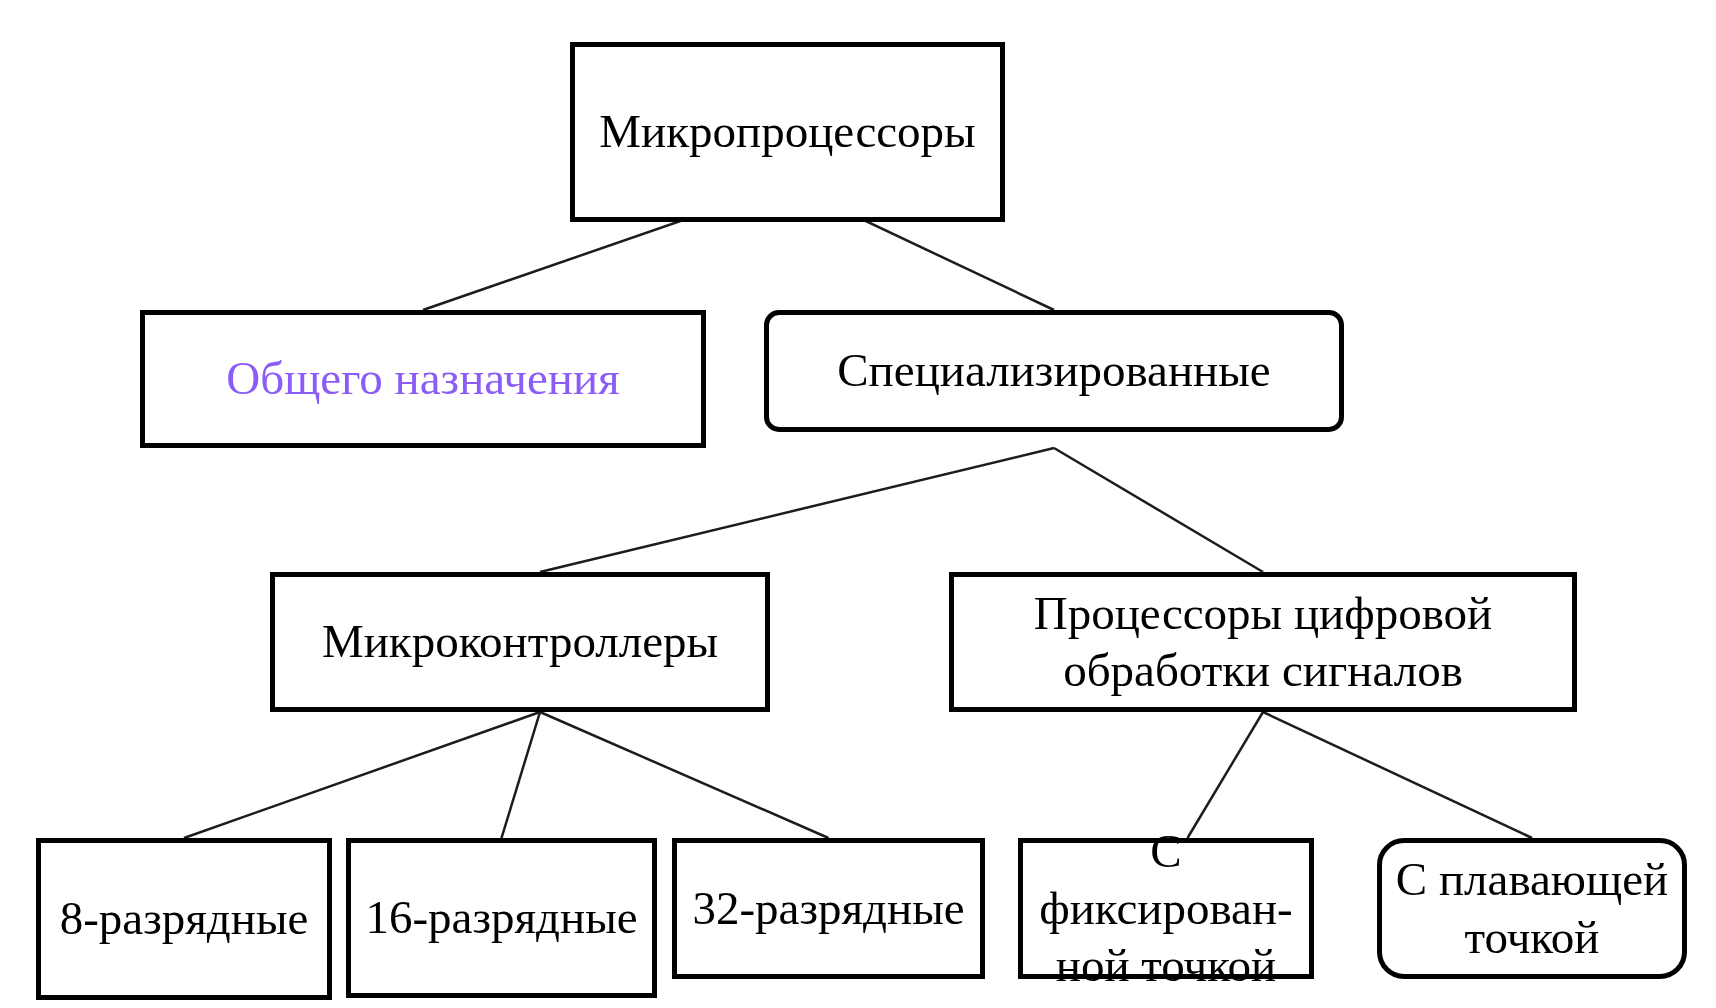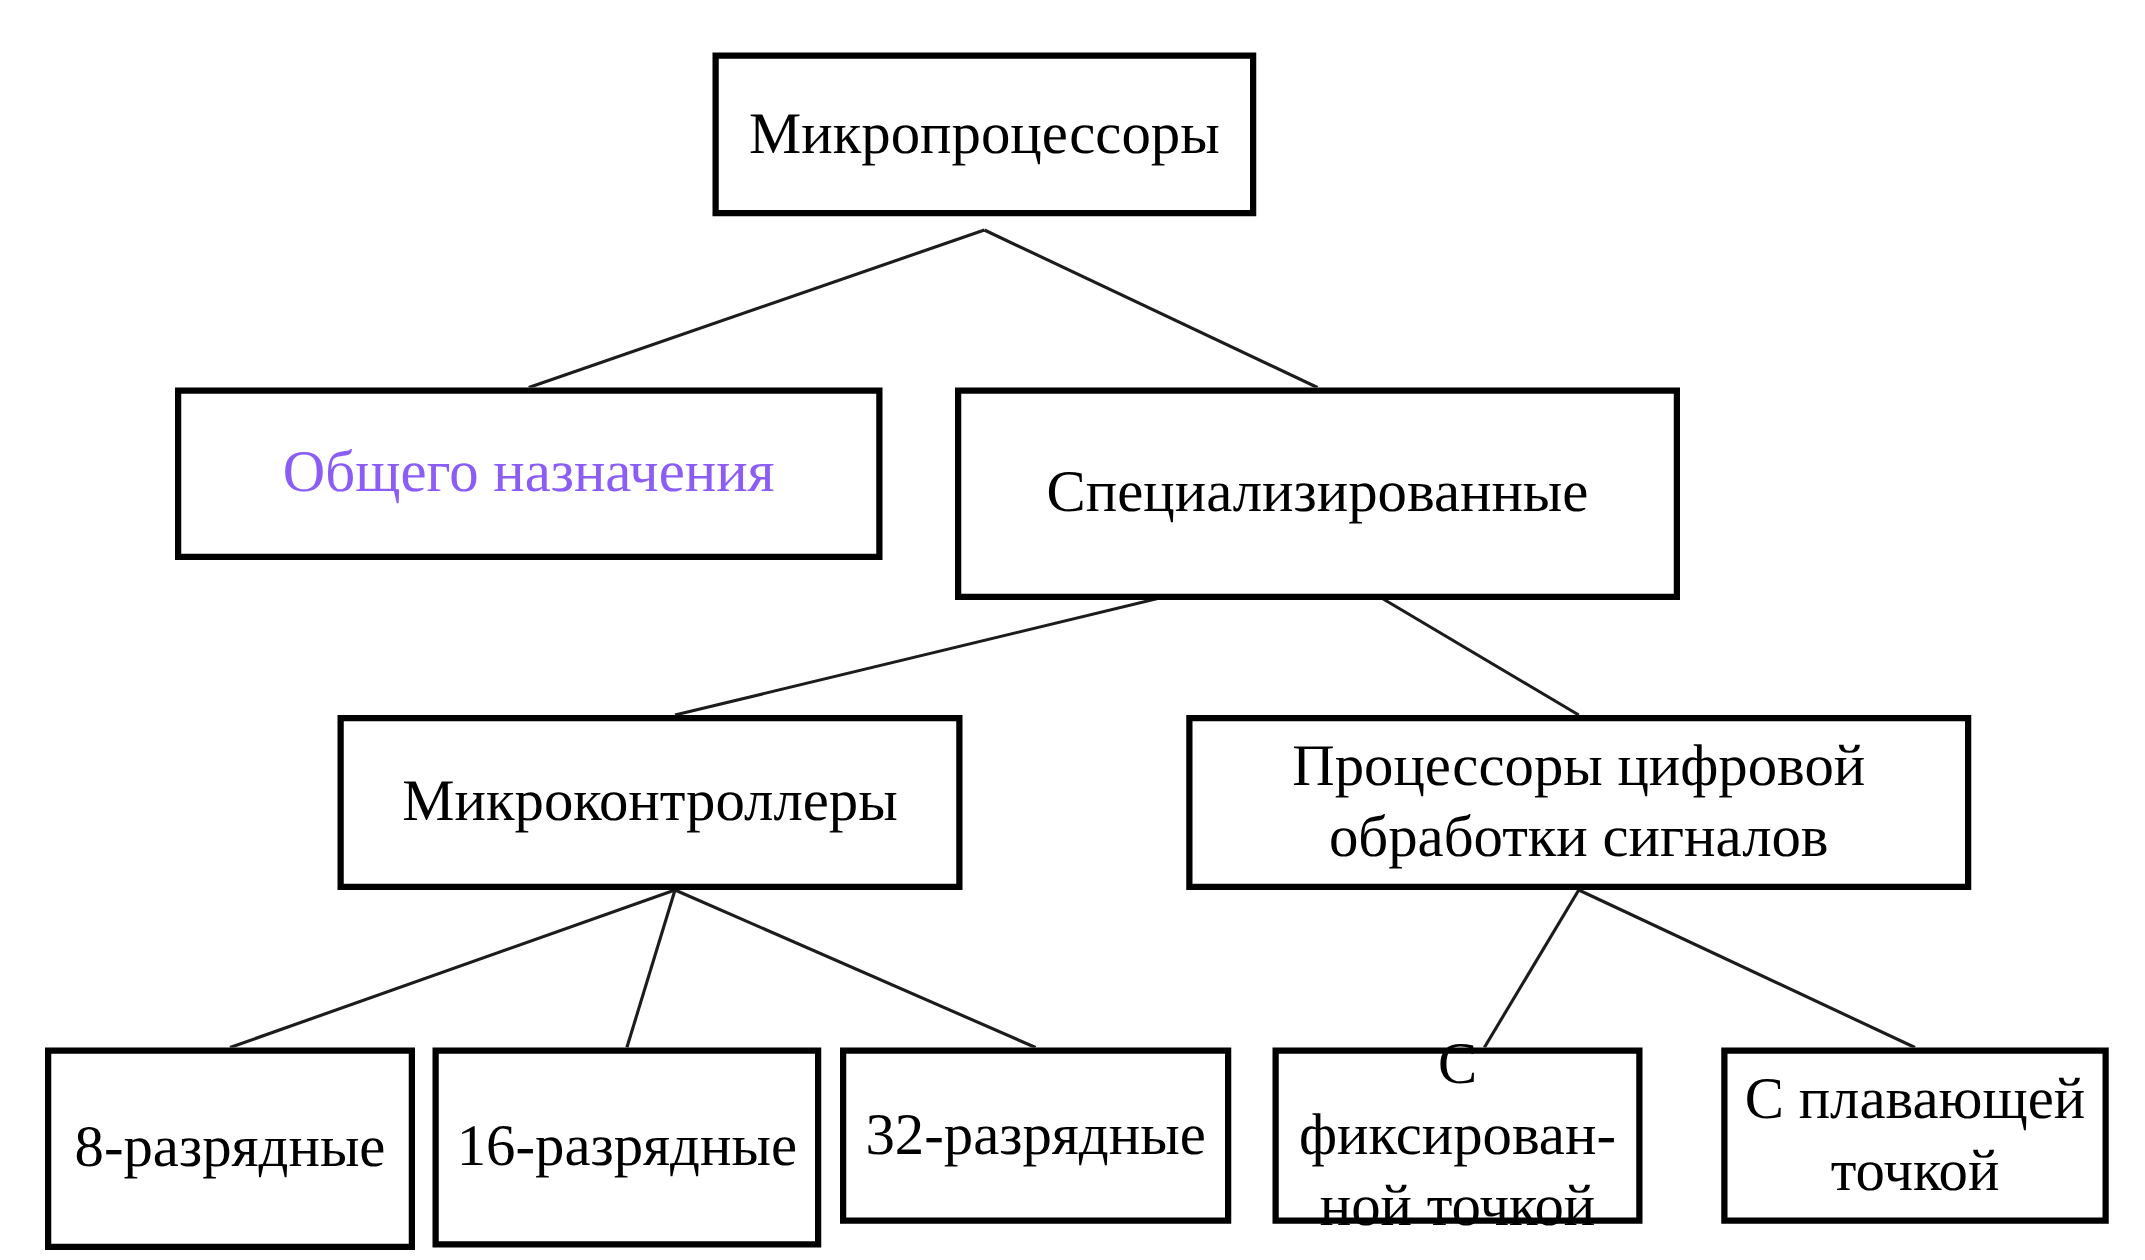--- a/index.html
+++ b/index.html
@@ -50,27 +50,27 @@
       <line x1="787.5" y1="184" x2="1054" y2="310" stroke="#1c1c1c" stroke-width="2.5"></line>
       <line x1="1054" y1="448" x2="540" y2="572" stroke="#1c1c1c" stroke-width="2.5"></line>
       <line x1="1054" y1="448" x2="1263" y2="572" stroke="#1c1c1c" stroke-width="2.5"></line>
       <line x1="540" y1="712" x2="184" y2="838" stroke="#1c1c1c" stroke-width="2.5"></line>
       <line x1="540" y1="712" x2="501.5" y2="838" stroke="#1c1c1c" stroke-width="2.5"></line>
       <line x1="540" y1="712" x2="828.5" y2="838" stroke="#1c1c1c" stroke-width="2.5"></line>
       <line x1="1263" y1="712" x2="1187.5" y2="838" stroke="#1c1c1c" stroke-width="2.5"></line>
       <line x1="1263" y1="712" x2="1532" y2="838" stroke="#1c1c1c" stroke-width="2.5"></line>
     </svg>
   <div class="nodes">
-      <div class="node" style="left: 570px; top: 42px; width: 435px; height: 131px; border-color: rgb(0, 0, 0);">
+      <div class="node" style="left: 570px; top: 42px; width: 435px; height: 180px; border-color: rgb(0, 0, 0);">
         <span class="label" style="color: rgb(0, 0, 0);">Микропроцессоры</span>
       </div>
       <div class="node" style="left: 140px; top: 310px; width: 566px; height: 138px; border-color: rgb(0, 0, 0);">
         <span class="label" style="color: #8b5cf6;">Общего назначения</span>
       </div>
-      <div class="node" style="left: 764px; top: 310px; width: 580px; height: 170px; border-color: rgb(0, 0, 0);">
+      <div class="node" style="left: 764px; top: 310px; width: 580px; height: 122px; border-color: rgb(0, 0, 0); border-radius: 15px;">
         <span class="label" style="color: rgb(0, 0, 0);">Специализированные</span>
       </div>
       <div class="node" style="left: 270px; top: 572px; width: 500px; height: 140px; border-color: rgb(0, 0, 0);">
         <span class="label" style="color: rgb(0, 0, 0);">Микроконтроллеры</span>
       </div>
       <div class="node" style="left: 949px; top: 572px; width: 628px; height: 140px; border-color: rgb(0, 0, 0);">
         <span class="label" style="color: rgb(0, 0, 0);">Процессоры цифровой
 обработки сигналов</span>
       </div>
       <div class="node" style="left: 36px; top: 838px; width: 296px; height: 162px; border-color: rgb(0, 0, 0);">
@@ -79,18 +79,18 @@
       <div class="node" style="left: 346px; top: 838px; width: 311px; height: 160px; border-color: rgb(0, 0, 0);">
         <span class="label" style="color: rgb(0, 0, 0);">16-разрядные</span>
       </div>
       <div class="node" style="left: 672px; top: 838px; width: 313px; height: 141px; border-color: rgb(0, 0, 0);">
         <span class="label" style="color: rgb(0, 0, 0);">32-разрядные</span>
       </div>
       <div class="node" style="left: 1018px; top: 838px; width: 296px; height: 141px; border-color: rgb(0, 0, 0);">
         <span class="label" style="color: rgb(0, 0, 0);">С фиксирован-
 ной точкой</span>
       </div>
-      <div class="node" style="left: 1377px; top: 838px; width: 310px; height: 141px; border-color: rgb(0, 0, 0);">
+      <div class="node" style="left: 1377px; top: 838px; width: 310px; height: 141px; border-color: rgb(0, 0, 0); border-radius: 27px;">
         <span class="label" style="color: rgb(0, 0, 0);">С плавающей
 точкой</span>
       </div>
     </div>
 </div>
 
 </body></html>

